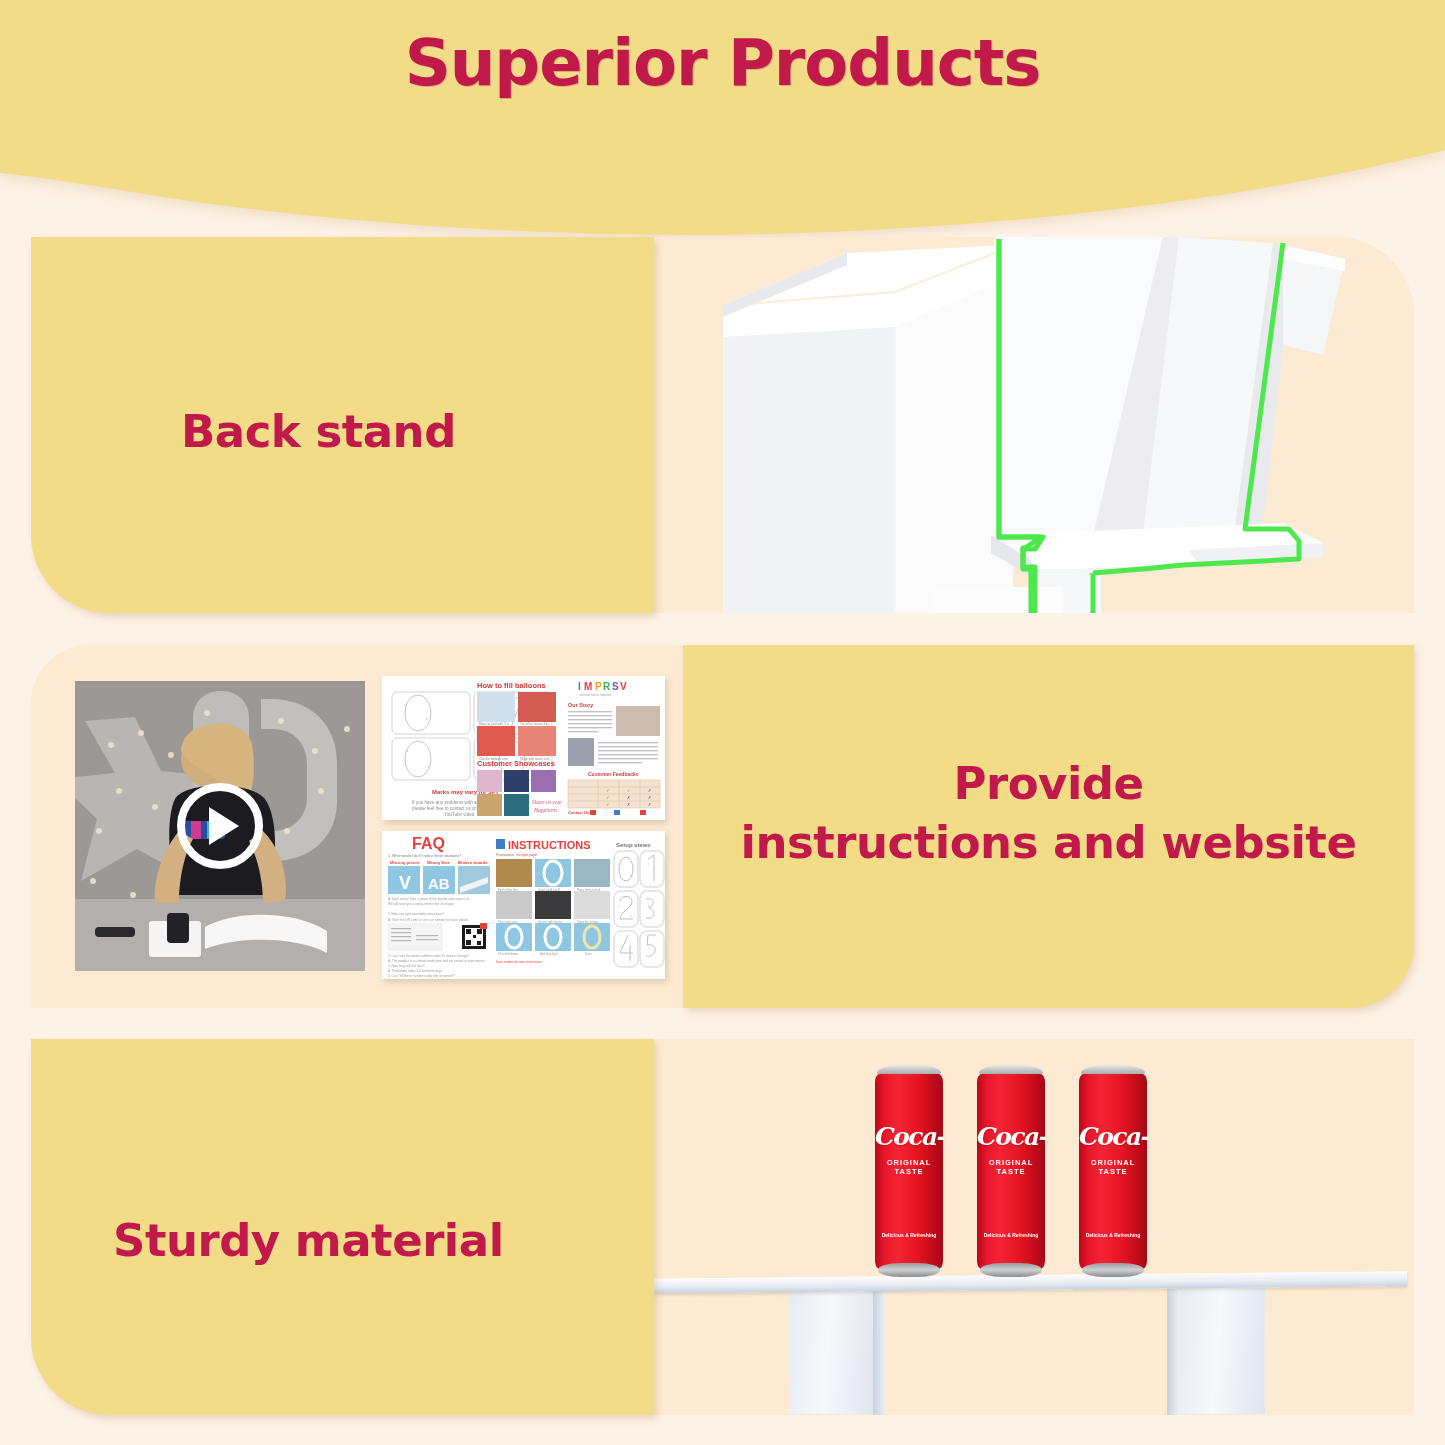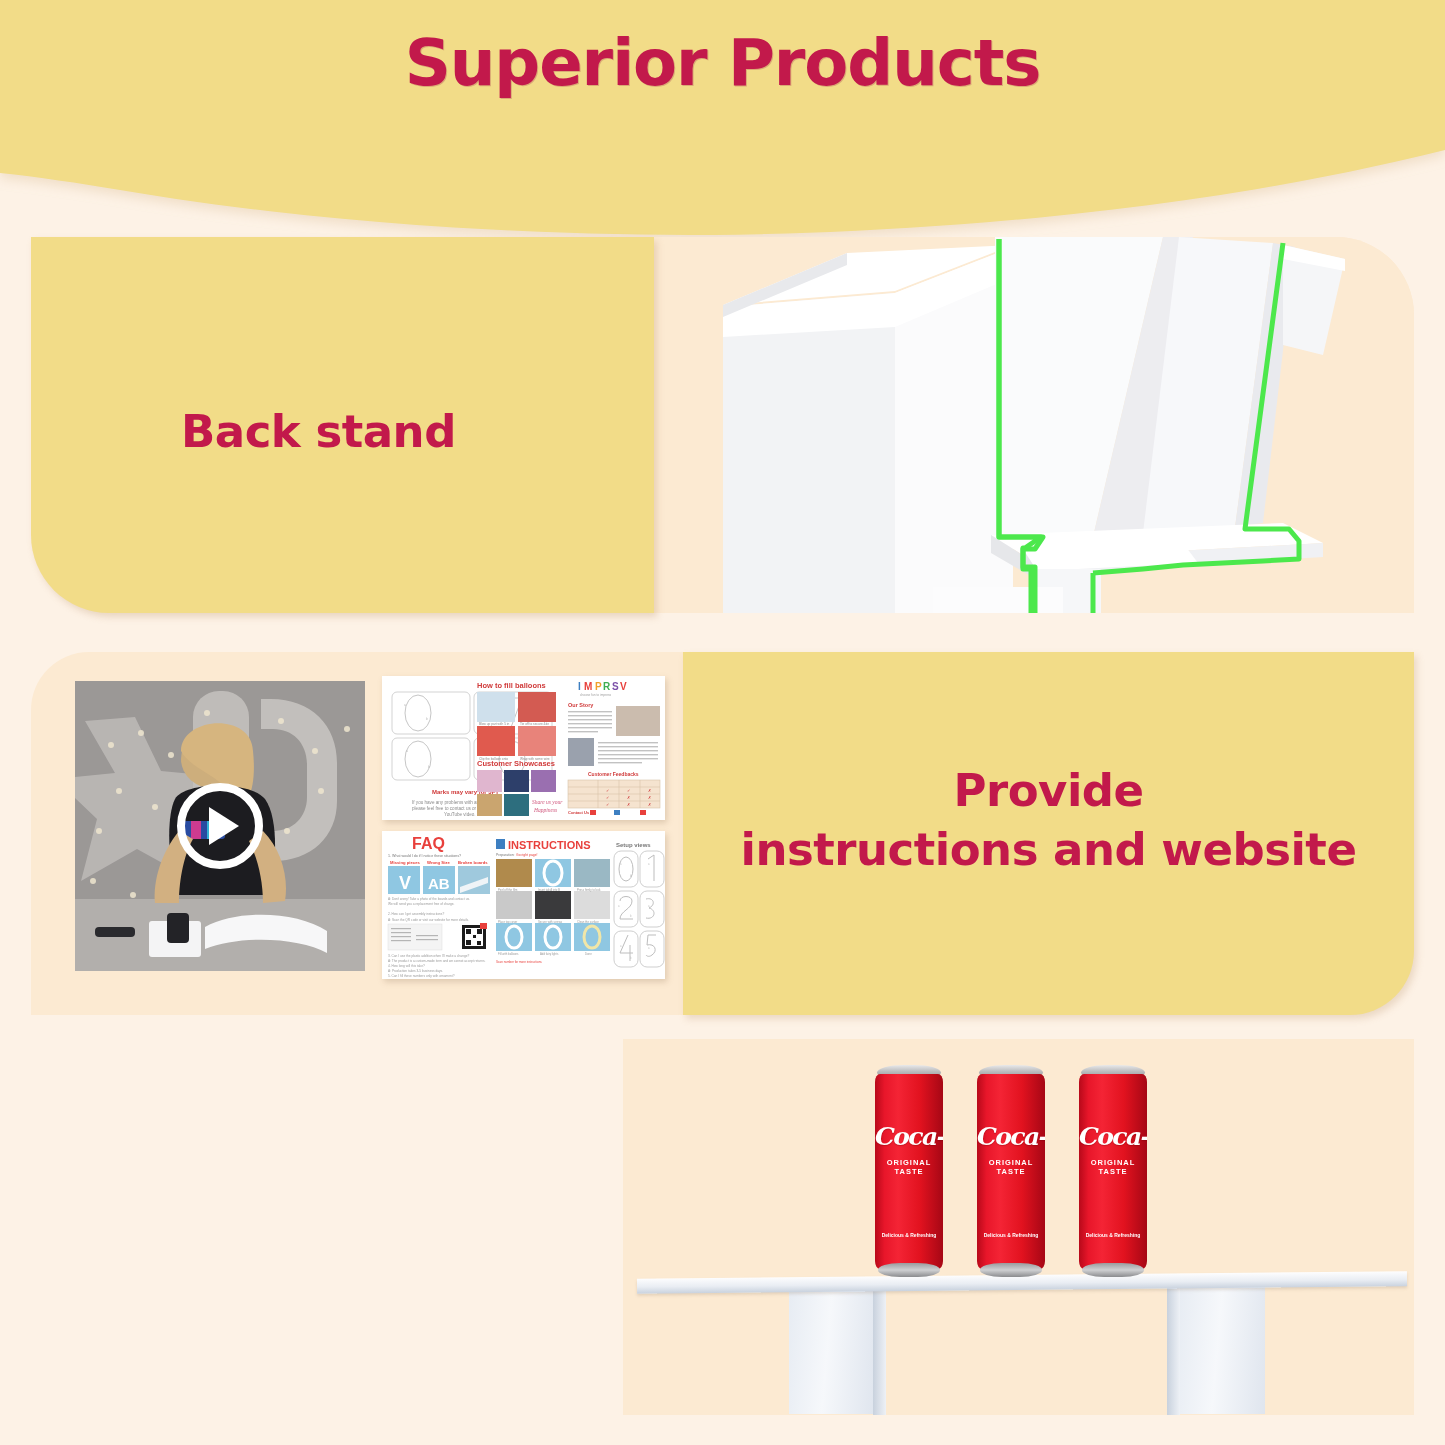--- a/index.html
+++ b/index.html
@@ -46,21 +46,21 @@
     letter-spacing:-.5px;
   }
   .c1-photo{
     position:absolute; left:592px; top:0; width:791px; height:376px;
     background:#FCEAD2;
     border-radius:0 78px 0 0;
     overflow:hidden;
   }
 
   
-  .card2{ left:31px; top:645px; width:1383px; height:363px;margin-top:7px; }
+  .card2{ left:31px; top:645px; width:1383px; height:363px; }
   .c2-media{
     position:absolute; left:0; top:0; width:680px; height:363px;
     background:#FCEAD2;
     border-radius:58px 0 0 0;
     overflow:hidden;
   }
   .c2-yellow{
     position:absolute; left:652px; top:0; width:731px; height:363px;
     background:#F2DC88;
     border-radius:0 0 64px 0;
@@ -545,15 +545,18 @@
         <div class="can-top"></div>
         <div class="can-body">
           <div class="can-logo">Coca-Cola</div>
           <div class="can-sub">ORIGINAL TASTE</div>
           <div class="can-foot">Delicious &amp; Refreshing</div>
         </div>
         <div class="can-bottom"></div>
       </div>
     </div>
 
+    <div class="c3-yellow">
+      <div class="c3-label">Sturdy material</div>
+    </div>
   </div>
 
 </div>
 
 </body></html>

